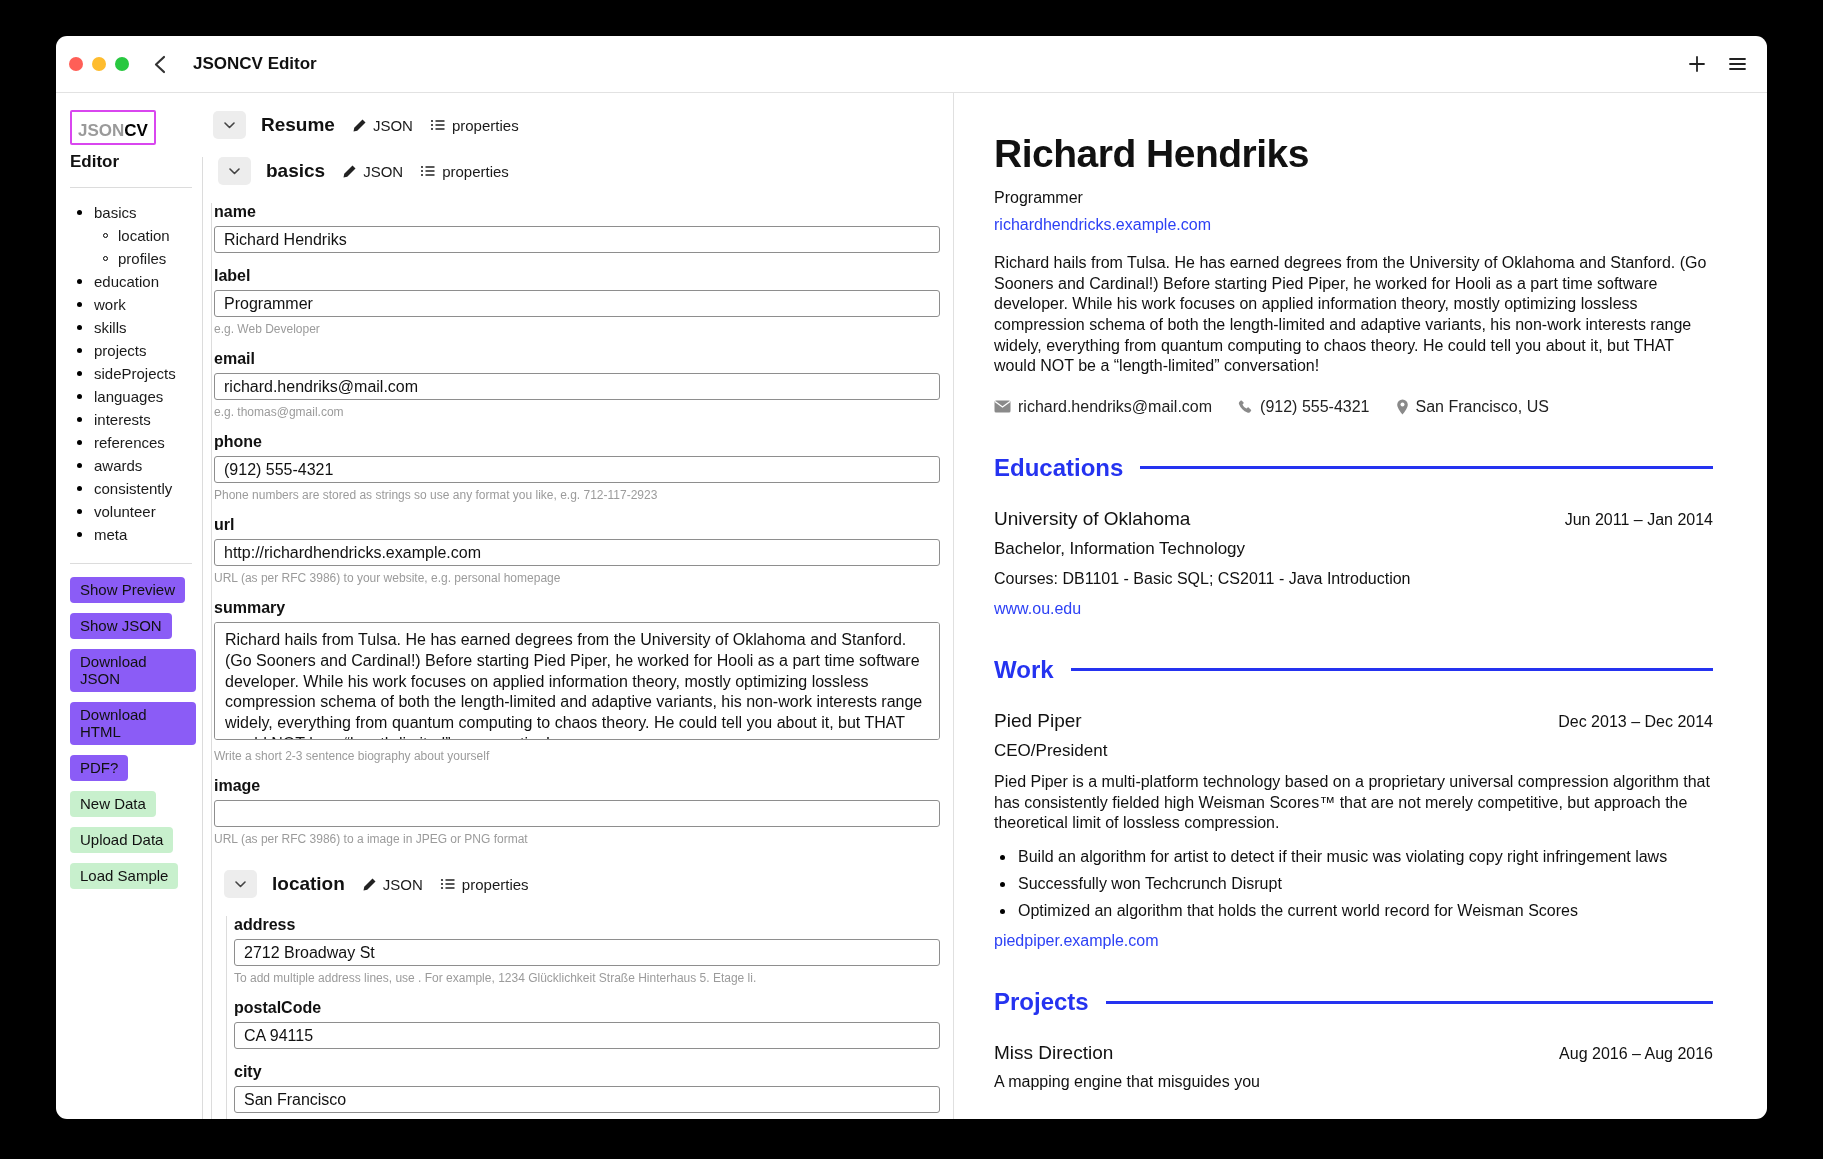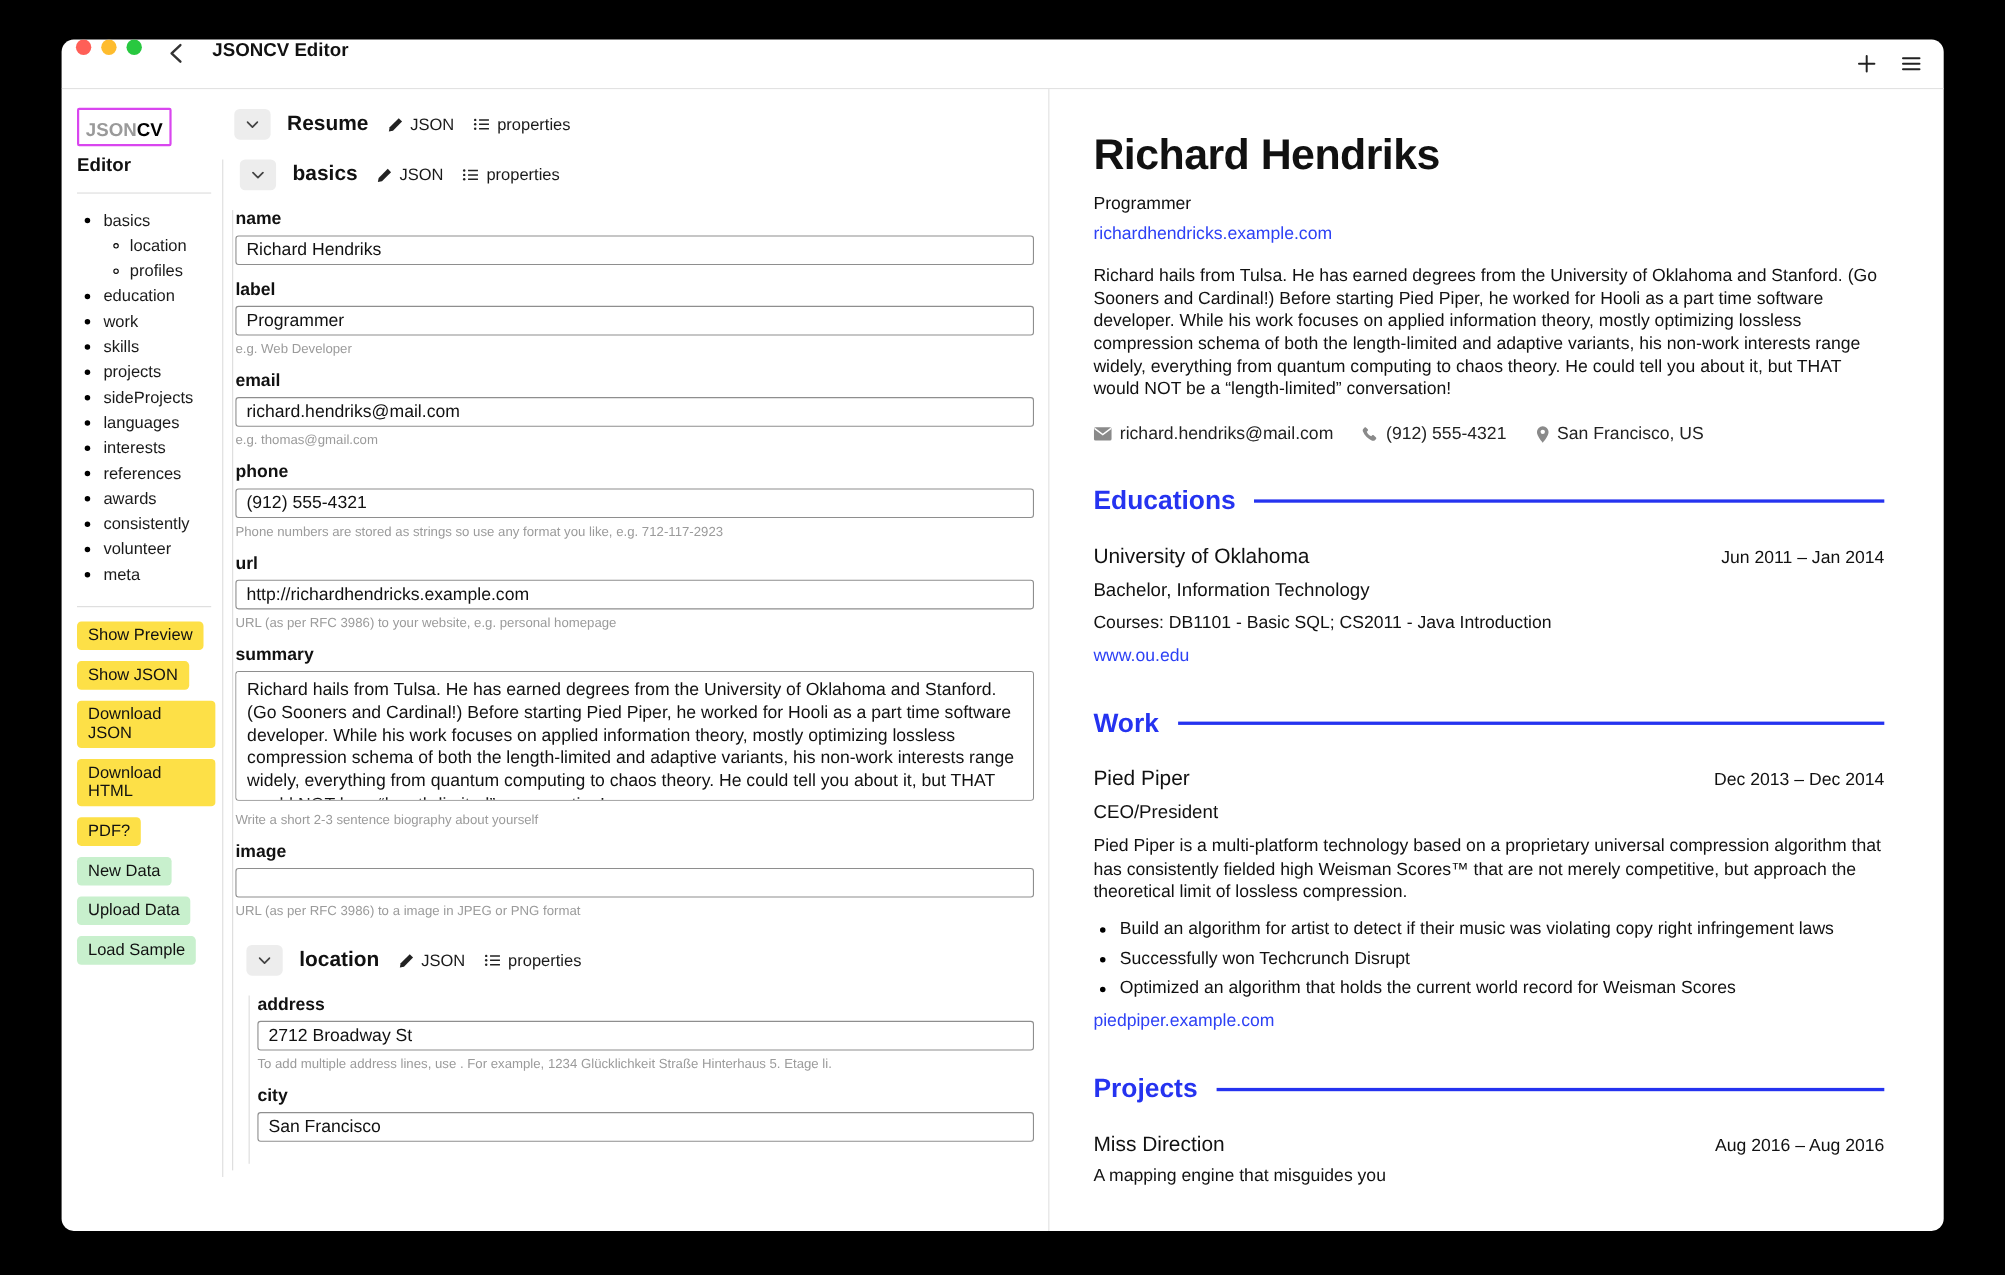--- a/index.html
+++ b/index.html
@@ -3,21 +3,21 @@
 <meta charset="utf-8">
 <style>
   * { box-sizing: border-box; margin: 0; padding: 0; }
   html,body { width:1823px; height:1159px; }
   body { background:#000; position:relative; font-family:"Liberation Sans", sans-serif; color:#111; }
 
   .window { position:absolute; left:56px; top:36px; width:1711px; height:1083px;
             background:#fff; border-radius:11px; overflow:hidden; display:flex; flex-direction:column; }
 
   
-  .titlebar { height:45px; flex:0 0 auto; border-bottom:1px solid #e2e2e2; display:flex; }
+  .titlebar { height:57px; flex:0 0 auto; border-bottom:1px solid #e2e2e2; display:flex; align-items:center; }
   .lights { display:flex; gap:9px; margin-left:13px; }
   .light { width:14px; height:14px; border-radius:50%; cursor:pointer; }
   .light.red { background:#ff5f57; } .light.yellow { background:#febc2e; } .light.green { background:#28c840; }
   .back-btn { margin-left:18px; width:24px; height:24px; display:flex; align-items:center; justify-content:center; cursor:pointer; background:none; border:none; }
   .win-title { margin-left:22px; font-size:17px; font-weight:700; color:#111; }
   .titlebar-right { margin-left:auto; margin-right:20px; display:flex; align-items:center; gap:22px; }
   .tb-icon { background:none; border:none; cursor:pointer; display:flex; align-items:center; }
 
   
   .main { flex:1; display:flex; overflow:hidden; }
@@ -27,21 +27,21 @@
   .logo-box { display:inline-block; border:2px solid #d946ef; border-radius:2px; padding:9px 6px 2px; font-size:17px; font-weight:700; }
   .logo-json { color:#9a9a9a; } .logo-cv { color:#000; }
   .logo-sub { font-size:17px; font-weight:700; margin-top:7px; }
   .side-rule { border:none; border-top:1px solid #dcdcdc; width:122px; margin:15px 0 13px; }
   .nav { list-style:none; }
   .nav li { display:flex; align-items:center; height:23px; font-size:15px; color:#1a1a1a; cursor:pointer; }
   .nav li.l0 { padding-left:7px; }
   .nav li.l1 { padding-left:33px; }
   .b0 { width:5px; height:5px; border-radius:50%; background:#000; margin-right:12px; flex:0 0 auto; }
   .b1 { width:5px; height:5px; border-radius:50%; border:1.5px solid #000; background:#fff; margin-right:10px; flex:0 0 auto; }
-  .side-btn { display:block; border:none; background:#fde047; color:#111; border-radius:4px;
+  .side-btn { display:block; border:none; background:#8b5cf6; color:#111; border-radius:4px;
               font-family:"Liberation Sans", sans-serif; font-size:15px; padding:4px 10px 5px; margin-bottom:10px; cursor:pointer; text-align:left; }
   .side-btn.green { background:#c8f0cd; }
 
   
   .editor { width:757px; flex:0 0 auto; padding:18px 13px 0 6px; overflow:hidden; }
   .sec-head { display:flex; align-items:center; }
   .toggle { width:33px; height:28px; background:#ededed; border:none; border-radius:5px; cursor:pointer;
             display:flex; align-items:center; justify-content:center; flex:0 0 auto; }
   .sec-title { font-size:19px; font-weight:700; margin-left:15px; }
   .tool { display:flex; align-items:center; gap:6px; margin-left:17px; font-size:15px; color:#1a1a1a; cursor:pointer; background:none; border:none; font-family:"Liberation Sans", sans-serif; }
@@ -336,20 +336,24 @@
           </div>
 
           <div class="sec-body loc-body">
 
             <div class="field">
               <div class="field-label">address</div>
               <input class="field-input" value="2712 Broadway St" style="">
               <div class="field-hint">To add multiple address lines, use . For example, 1234 Glücklichkeit Straße Hinterhaus 5. Etage li.</div>
             </div>
 
+            <div class="field">
+              <div class="field-label">postalCode</div>
+              <input class="field-input" value="CA 94115" style="">
+            </div>
 
             <div class="field">
               <div class="field-label">city</div>
               <input class="field-input" value="San Francisco" style="">
             </div>
 
           </div>
         </div>
       </div>
     </div>

